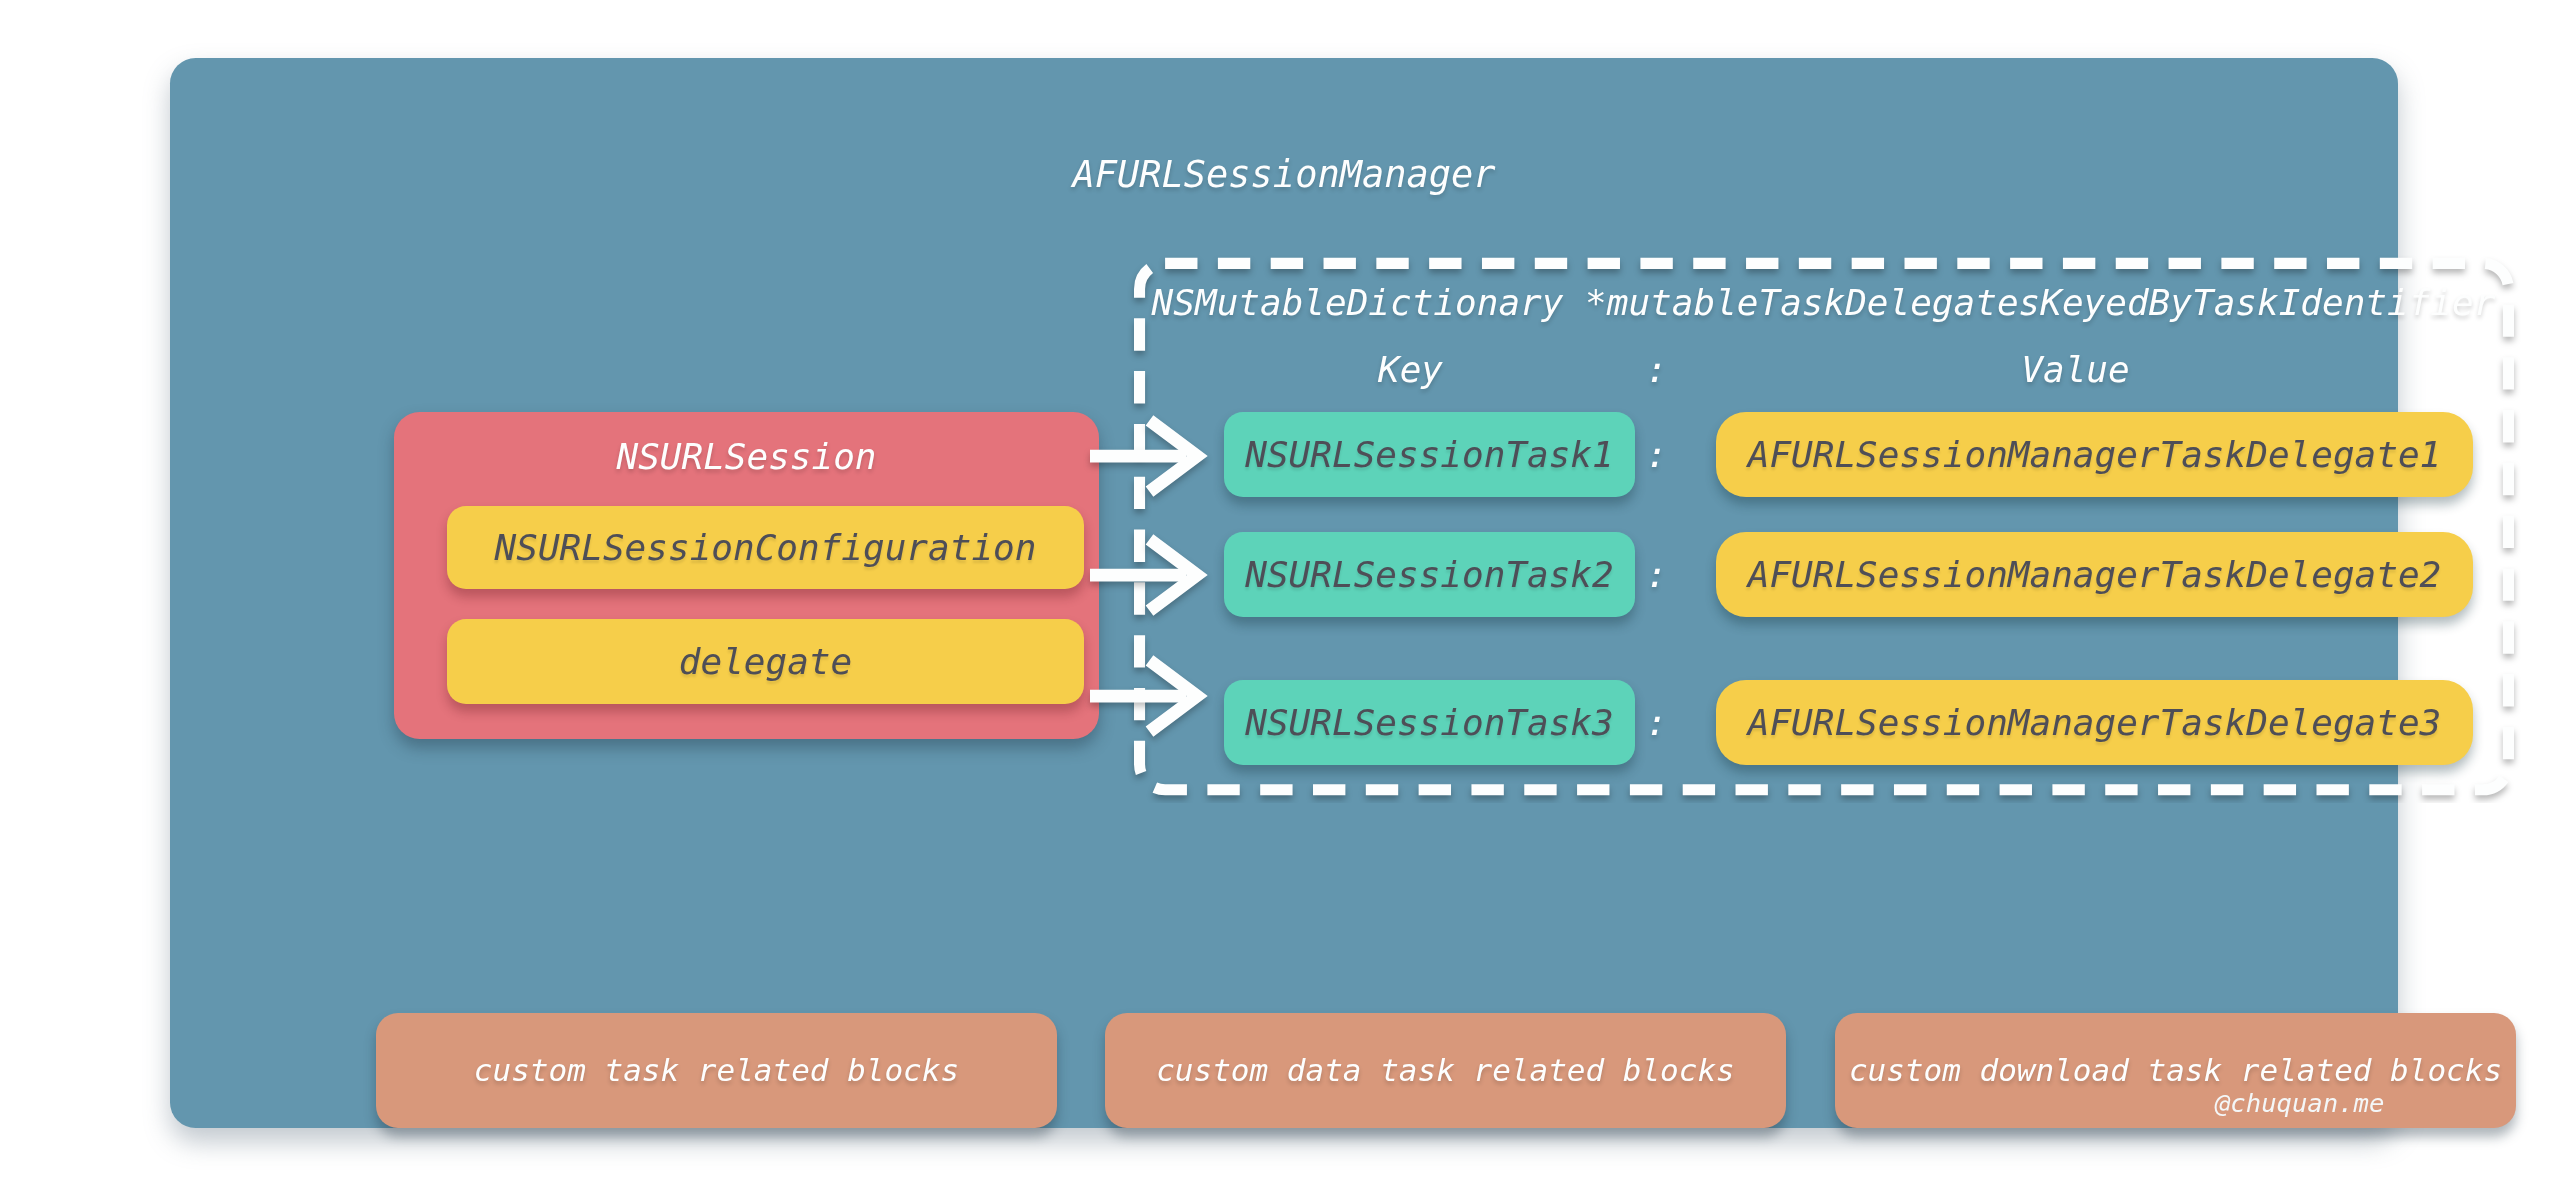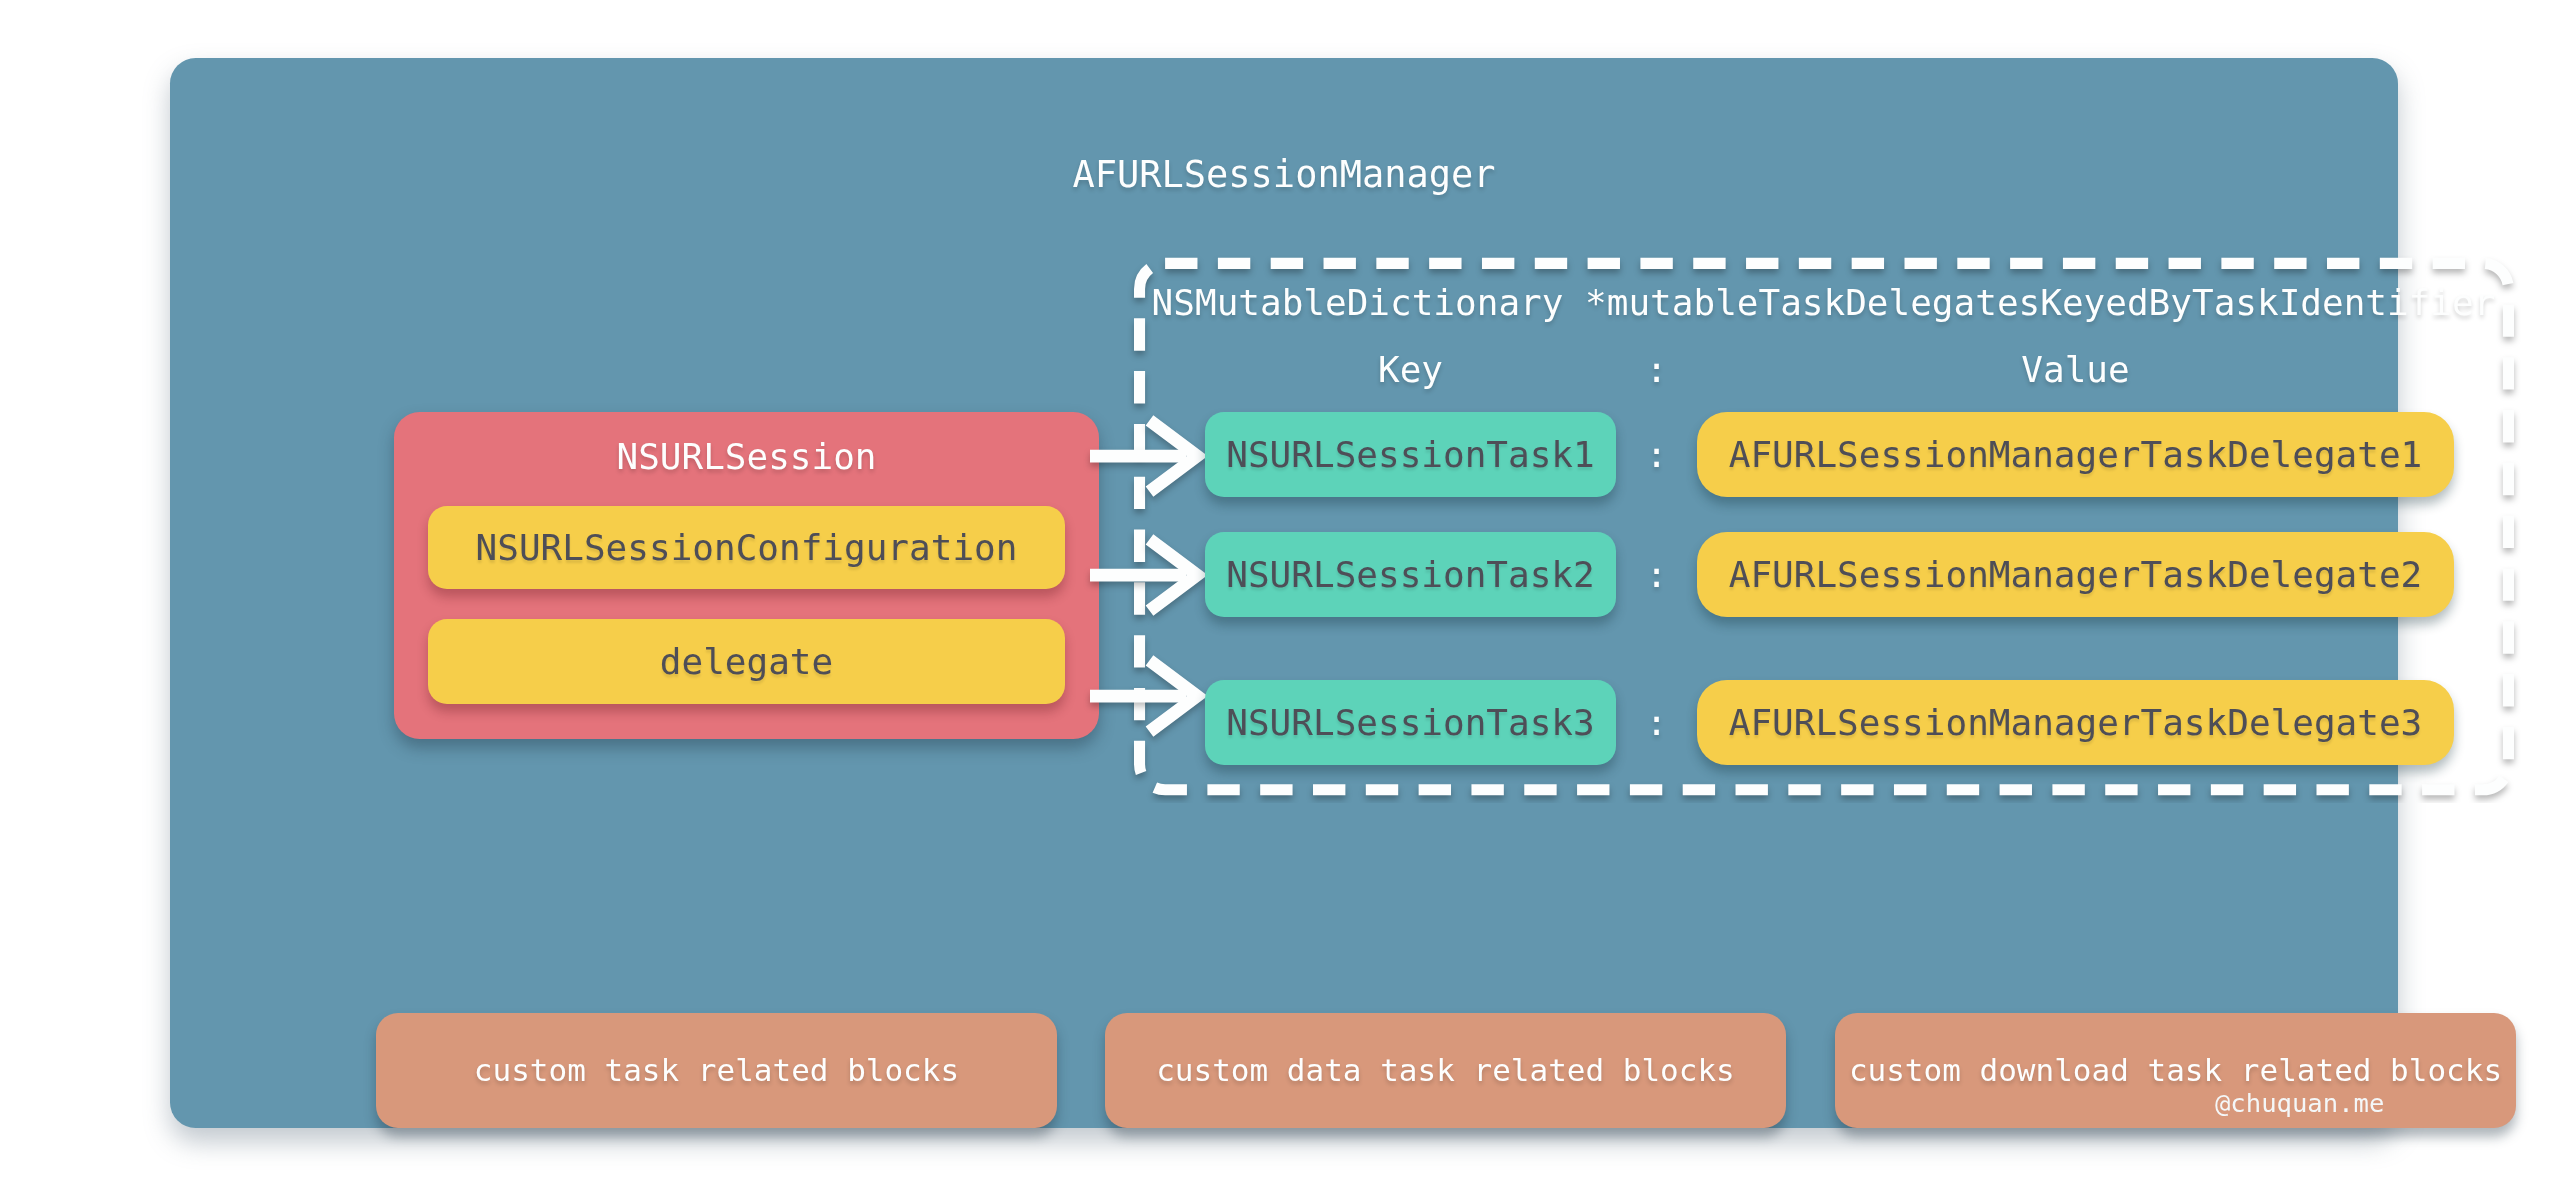--- a/index.html
+++ b/index.html
@@ -1,27 +1,28 @@
 <!DOCTYPE html>
 <html style="font-size:13.6px"><head>
 <meta charset="utf-8">
 <style>
   html,body{margin:0;padding:0;background:#ffffff;}
   .stage{
     position:relative;width:2576px;height:1191px;background:#ffffff;overflow:hidden;
     font-family:"DejaVu Sans Mono", monospace;
+    font-style:italic;
   }
   .manager{
     position:absolute;left:170px;top:58px;width:2228px;height:1070px;
     background:#6396AE;border-radius:25.6px;
     box-shadow:0 13.6px 25.6px rgba(120,135,148,0.45);
   }
   .txt{white-space:nowrap;text-align:center;}
   .white-t{color:#fdfefe;text-shadow:0 3.4px 4.3px rgba(0,0,0,0.18);}
-  .dark-t{color:#4E4E57;text-shadow:0 2.6px 2.6px rgba(0,0,0,0.10);}
+  .dark-t{color:#4E4E57;text-shadow:0 2.6px 2.6px rgba(0,0,0,0.10);margin-left:19px;}
 
   .manager-title{position:absolute;left:0;top:89px;width:100%;height:56px;line-height:56px;font-size:37px;}
 
   .dict-border{position:absolute;left:957px;top:193px;width:1394px;height:552px;}
   .dict-title{position:absolute;left:969px;top:220px;width:1369px;height:49px;line-height:49px;font-size:36px;}
   .hdr{position:absolute;top:278px;height:68px;line-height:68px;font-size:36px;}
   .hdr-key{left:1035px;width:411px;}
   .hdr-sep{left:1461px;width:51px;}
   .hdr-value{left:1527px;width:757px;}
 

